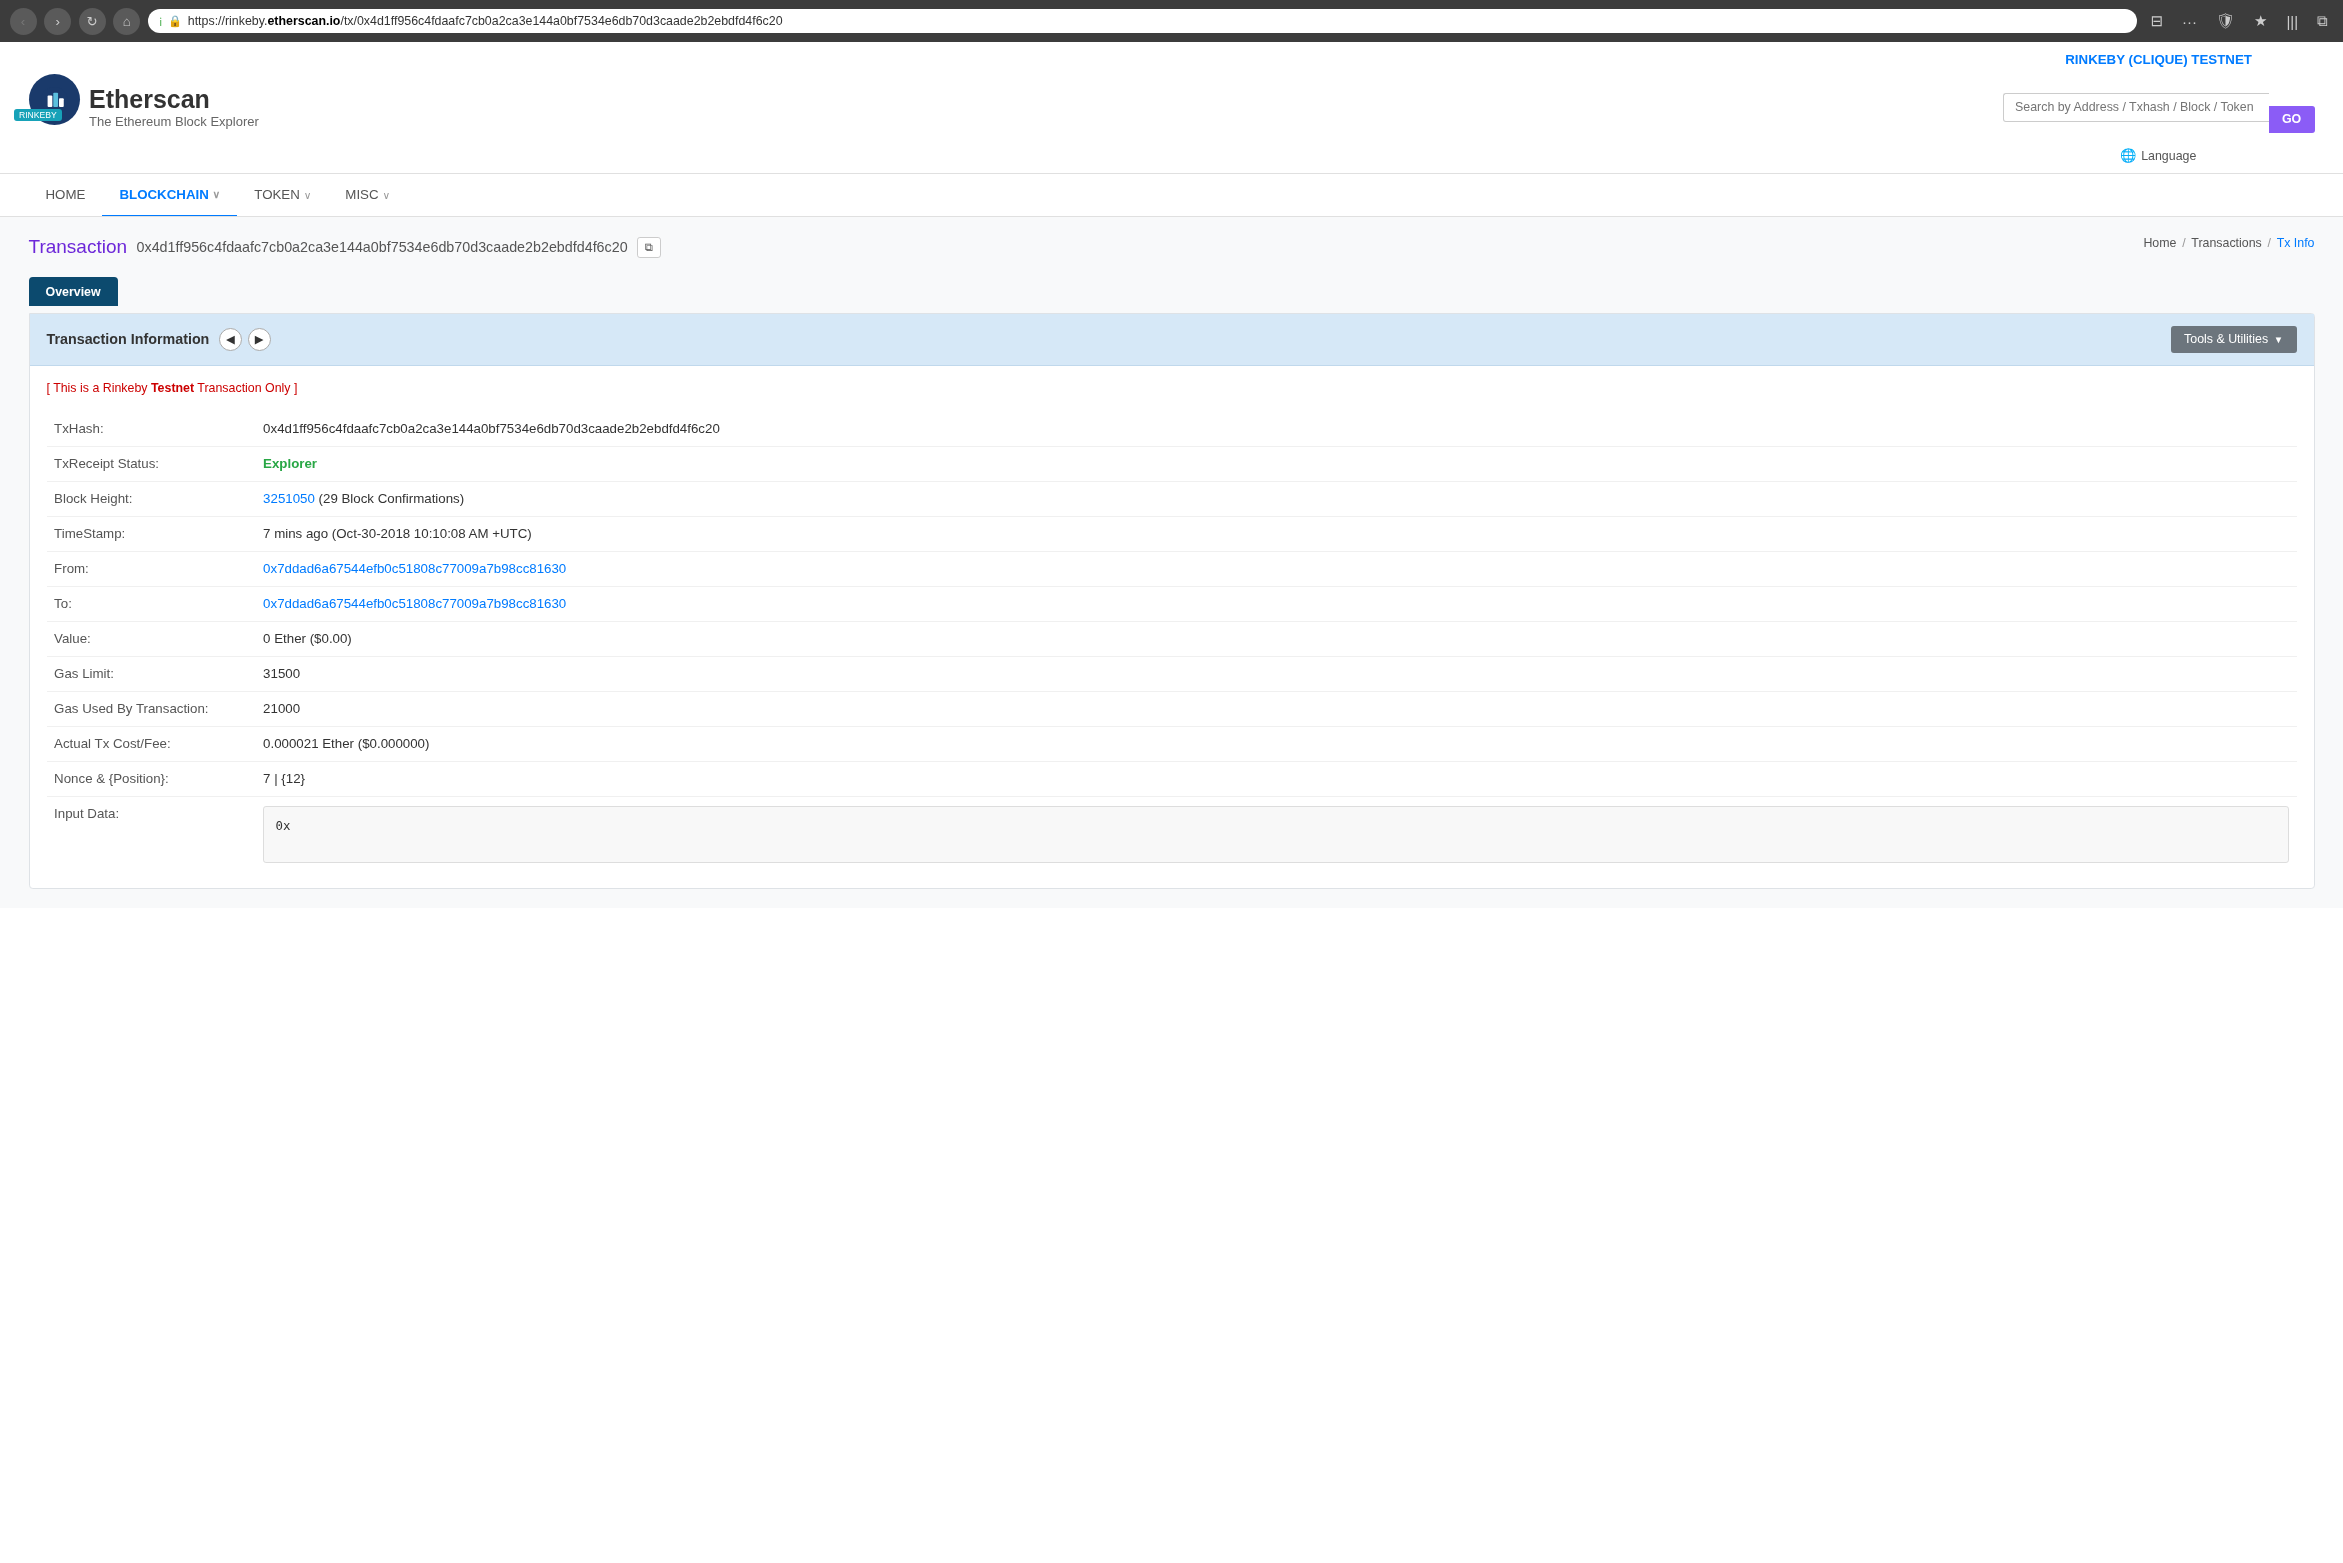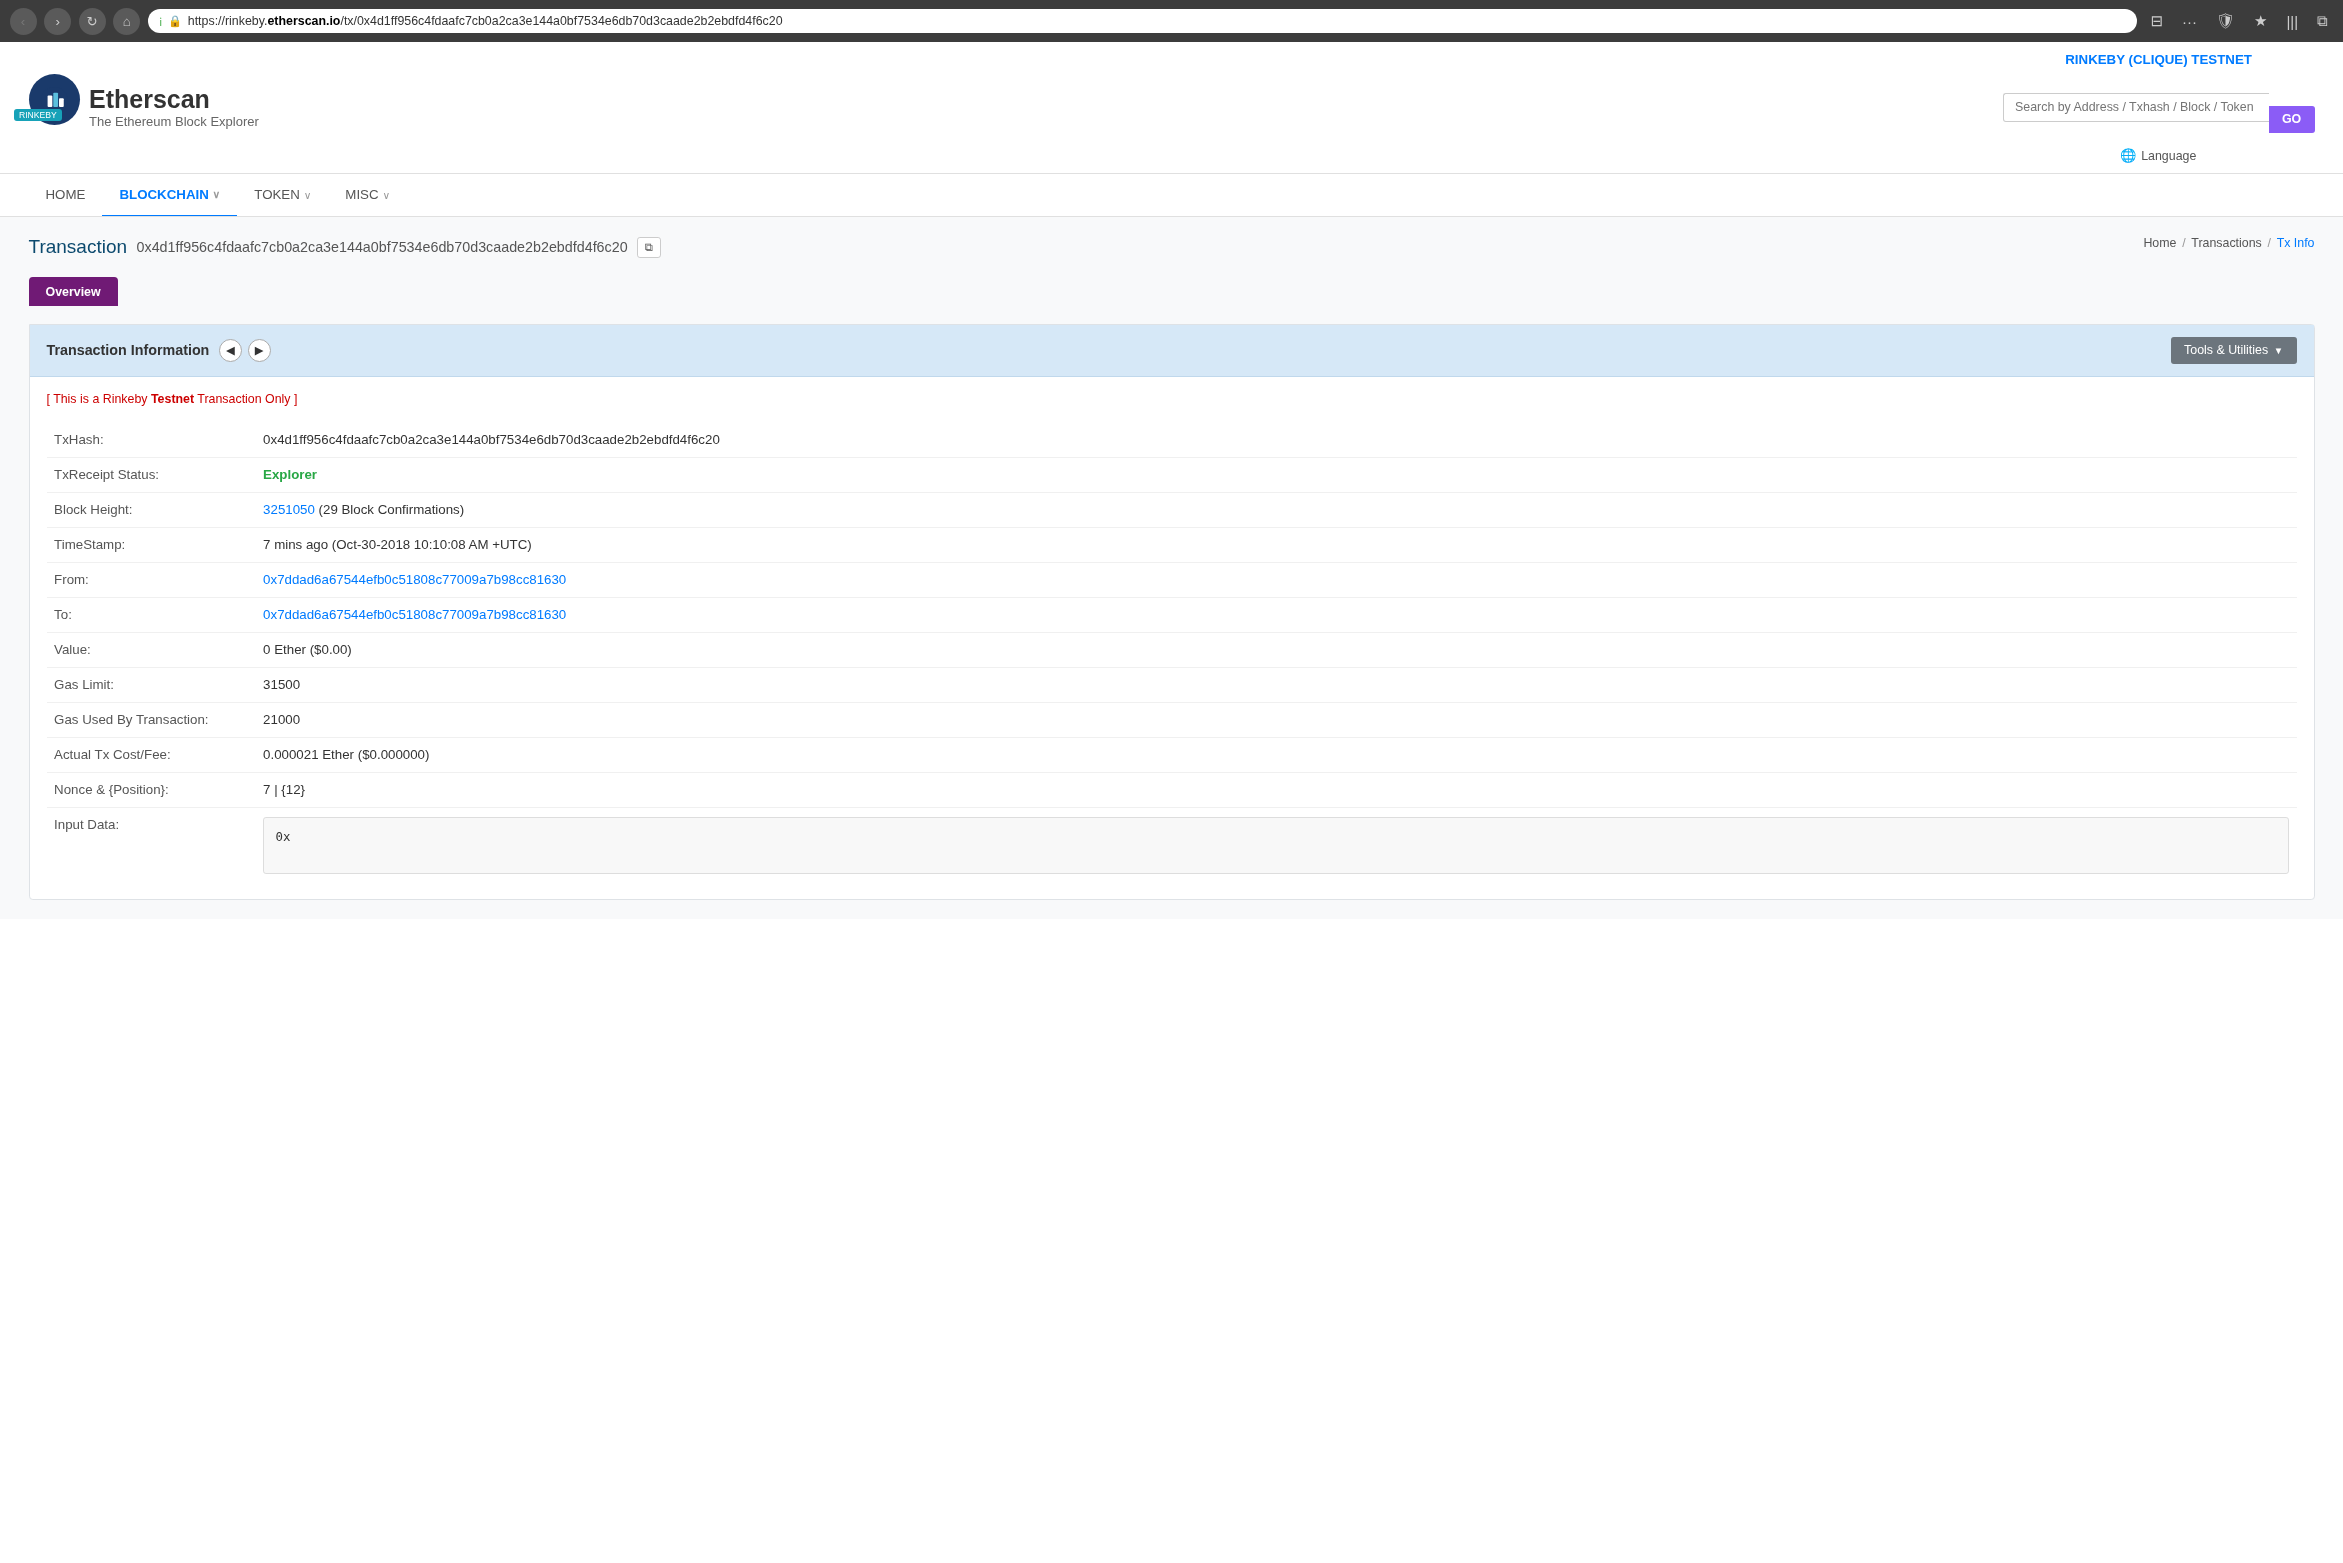--- a/index.html
+++ b/index.html
@@ -165,28 +165,28 @@
     .breadcrumb {
       display: flex; align-items: center; gap: 5.7px;
       font-size: 12.4px; color: #666;
     }
     .breadcrumb a { color: #555; text-decoration: none; }
     .breadcrumb .current { color: #007bff; }
     .breadcrumb-sep { color: #999; }
 
     
     .overview-tab {
-      background: #701a75;
+      background: #0c4a6e;
       color: #fff;
       padding: 7.6px 17px;
       font-size: 12.4px;
       font-weight: bold;
       border-radius: 3.8px 3.8px 0 0;
       display: inline-block;
-      margin-bottom: 18px;
+      margin-bottom: 7px;
     }
 
     
     .tx-card {
       background: #fff;
       border: 1px solid #dee2e6;
       border-radius: 3.8px;
       border-top-left-radius: 0;
     }
     .tx-card-header {
@@ -345,21 +345,21 @@
     <span>MISC</span>
     <span class="nav-chevron">∨</span>
   </a>
 </div>
 
 <div class="page-content">
 
   
   <div class="page-title-row">
     <div class="page-title">
-      <span style="font-size:19px;font-weight:normal;color:#0c4a6e;">Transaction</span>
+      <span style="font-size:19px;font-weight:normal;color:#6d28d9;">Transaction</span>
       <span class="tx-hash-title">0x4d1ff956c4fdaafc7cb0a2ca3e144a0bf7534e6db70d3caade2b2ebdfd4f6c20</span>
       <button class="copy-btn">⧉</button>
     </div>
     <div class="breadcrumb">
       <a href="#">Home</a>
       <span class="breadcrumb-sep">/</span>
       <a href="#">Transactions</a>
       <span class="breadcrumb-sep">/</span>
       <span class="current">Tx Info</span>
     </div>

